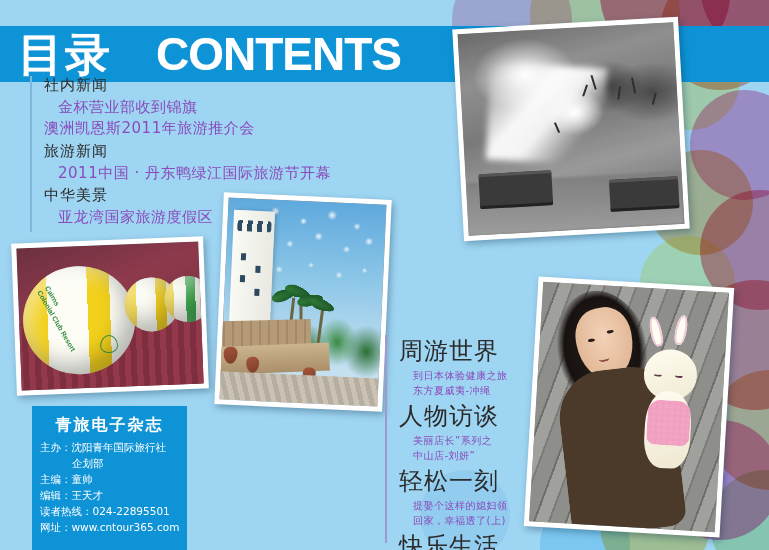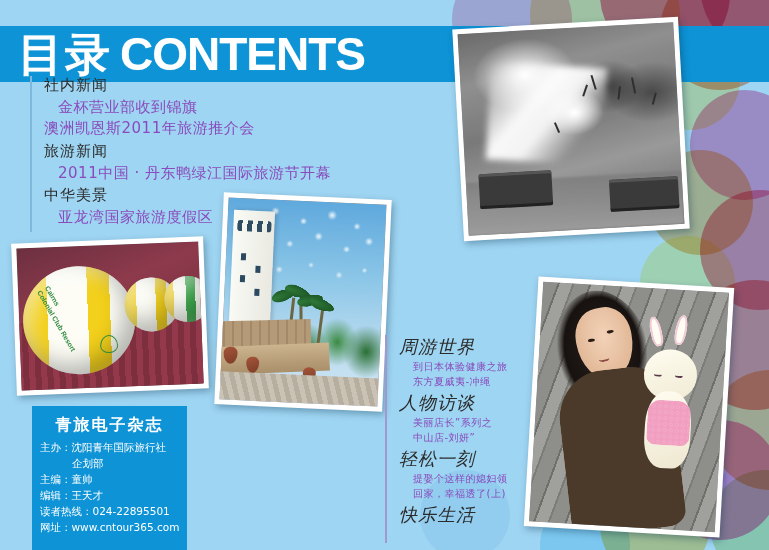--- a/index.html
+++ b/index.html
@@ -21,21 +21,21 @@
     background:#0d93d6;
   }
   .headertitle{
     position:absolute;left:18px;top:24px;height:60px;
     display:flex;align-items:center;gap:8px;
     color:#ffffff;z-index:6;
     text-shadow:0 0 1px rgba(255,255,255,.4);
   }
   .title-cn{font-size:45px;font-weight:bold;letter-spacing:2px;line-height:1;
             font-family:"DejaVu Sans","Liberation Sans",sans-serif;}
-  .title-en{font-size:46px;font-weight:bold;letter-spacing:-1px;line-height:1;}
+  .title-en{font-size:46px;font-weight:bold;letter-spacing:-1px;line-height:1;margin-left:36px;}
 
   
   .toc-left{position:absolute;left:30px;top:74px;width:350px;z-index:5;}
   .toc-left .rule{
     position:absolute;left:0px;top:2px;width:2px;height:156px;
     background:#7fb8dd;
   }
   .toc-right .rule{
     position:absolute;left:0px;top:2px;width:2px;height:208px;
     background:#a297cf;
@@ -49,21 +49,21 @@
   }
   .sec-i{
     font-size:15px;color:#8a4bbd;line-height:1.45;
     font-family:"DejaVu Sans","Liberation Sans",sans-serif;
     letter-spacing:.5px;white-space:nowrap;
   }
   .ind{padding-left:14px;}
 
   
   .toc-right{position:absolute;left:385px;top:333px;width:250px;z-index:5;}
-  .toc-right .sec-h{font-size:18px;font-style:italic;}
+  .toc-right .sec-h{font-size:24px;}
   .toc-right .sec-i{font-size:10px;}
 
   
   .photo{
     position:absolute;background:#ffffff;
     box-shadow:2px 3px 7px rgba(0,40,70,.35);
     overflow:hidden;
   }
   .photo .inner{position:absolute;inset:5px;overflow:hidden;background:#888;}
 

